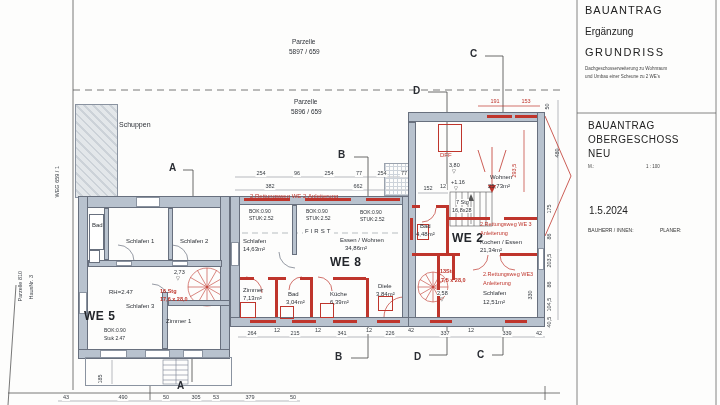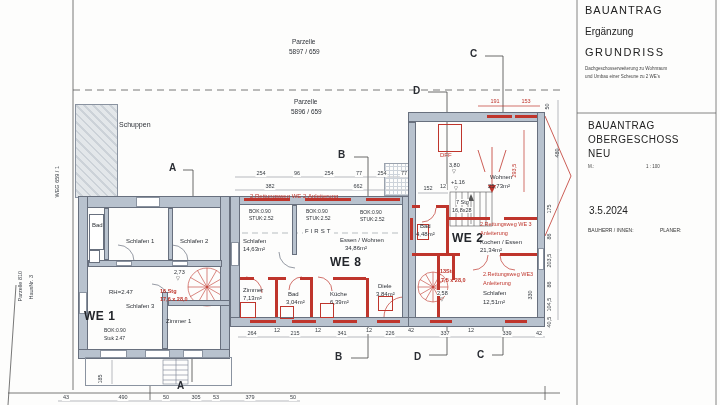--- a/index.html
+++ b/index.html
@@ -222,21 +222,21 @@
   <div class="rw" style="left:505px;top:320px;width:22px;height:3px"></div>
   <div class="rw" style="left:410px;top:218px;width:3px;height:22px"></div>
   <div class="rbox" style="left:438px;top:124px;width:22px;height:26px"></div>
   <div class="rbox" style="left:417px;top:224px;width:10px;height:14px"></div>
 
   <span class="t" style="left:92px;top:222px">Bad</span>
   <span class="t" style="left:126px;top:238px">Schlafen 1</span>
   <span class="t" style="left:180px;top:238px">Schlafen 2</span>
   <span class="t" style="left:109px;top:289px">RH=2.47</span>
   <span class="t" style="left:126px;top:303px">Schlafen 3</span>
-  <span class="t big" style="left:84px;top:310px">WE 1</span>
+  <span class="t big" style="left:84px;top:310px">WE 5</span>
   <span class="t s5" style="left:104px;top:328px">BOK:0.90</span>
   <span class="t s5" style="left:104px;top:336px">Stuk 2.47</span>
   <span class="t" style="left:166px;top:318px">Zimmer 1</span>
   <span class="t s55" style="left:174px;top:269px">2,73</span>
   <span class="lvm" style="left:176px;top:276px">▽</span>
   <span class="t s55 red" style="left:160px;top:288px;font-weight:bold">16 Stg</span>
   <span class="t s55 red" style="left:160px;top:296px;font-weight:bold">17,6 x 28,0</span>
 
   <span class="t red" style="left:250px;top:193px">2.Rettungsweg WE 2.Anleiterung</span>
   <span class="t s5" style="left:249px;top:209px">BOK:0.90</span>
@@ -340,17 +340,17 @@
   <span class="tb" style="left:585px;top:4px;font-size:11px;letter-spacing:1px">BAUANTRAG</span>
   <span class="tb" style="left:585px;top:26px;font-size:10px">Ergänzung</span>
   <span class="tb" style="left:585px;top:46px;font-size:11px;letter-spacing:1.5px">GRUNDRISS</span>
   <span class="tb" style="left:585px;top:66px;font-size:4.5px;color:#444">Dachgeschosserweiterung zu Wohnraum</span>
   <span class="tb" style="left:585px;top:74px;font-size:4.5px;color:#444">und Umbau einer Scheune zu 2 WE's</span>
   <span class="tb" style="left:588px;top:120px;font-size:10px;letter-spacing:.5px">BAUANTRAG</span>
   <span class="tb" style="left:588px;top:134px;font-size:10px;letter-spacing:.5px">OBERGESCHOSS</span>
   <span class="tb" style="left:588px;top:148px;font-size:10px;letter-spacing:.5px">NEU</span>
   <span class="tb" style="left:588px;top:164px;font-size:4.5px;color:#444">M.:</span>
   <span class="tb" style="left:646px;top:164px;font-size:4.5px;color:#444">1 : 100</span>
-  <span class="tb" style="left:589px;top:205px;font-size:10px">3.5.2024</span>
+  <span class="tb" style="left:589px;top:205px;font-size:10px">1.5.2024</span>
   <span class="tb" style="left:588px;top:227px;font-size:5px;color:#333">BAUHERR / INNEN:</span>
   <span class="tb" style="left:660px;top:227px;font-size:5px;color:#333">PLANER:</span>
 
 </div>
 
 </body></html>

